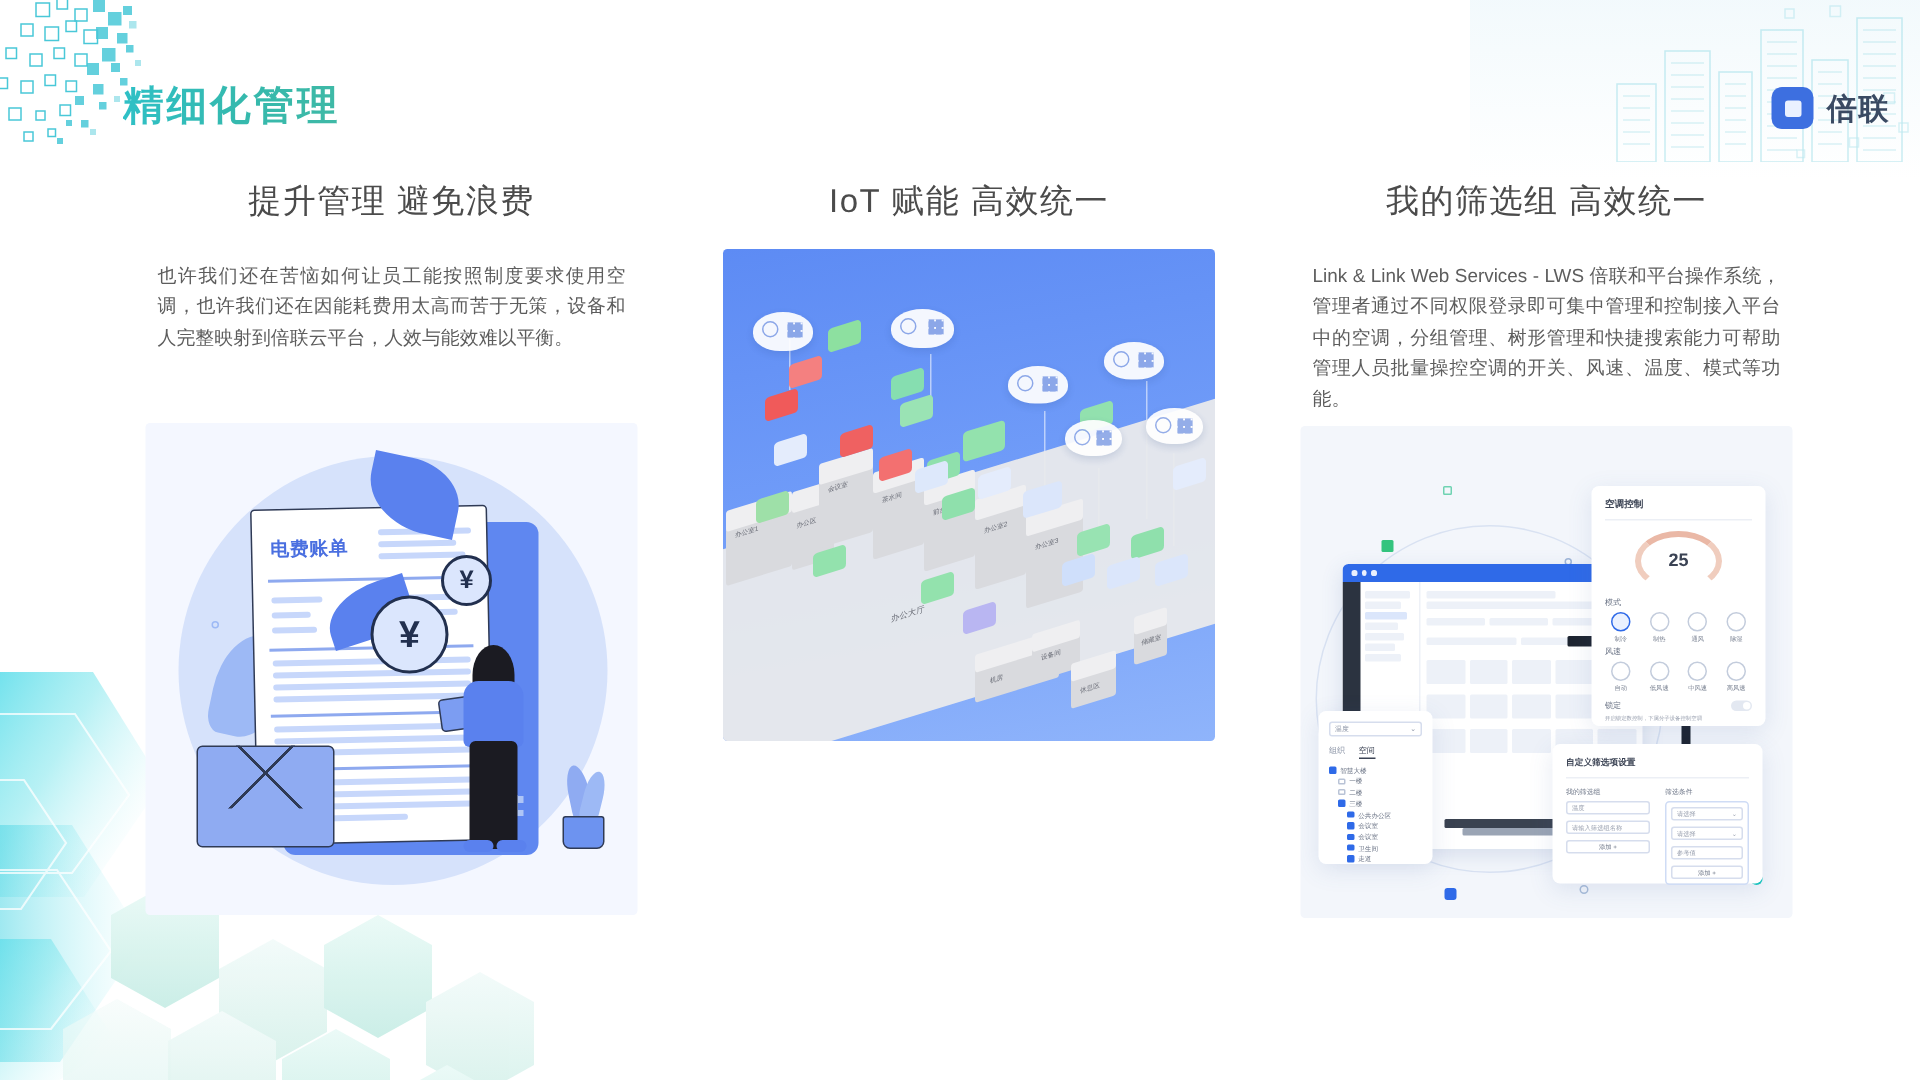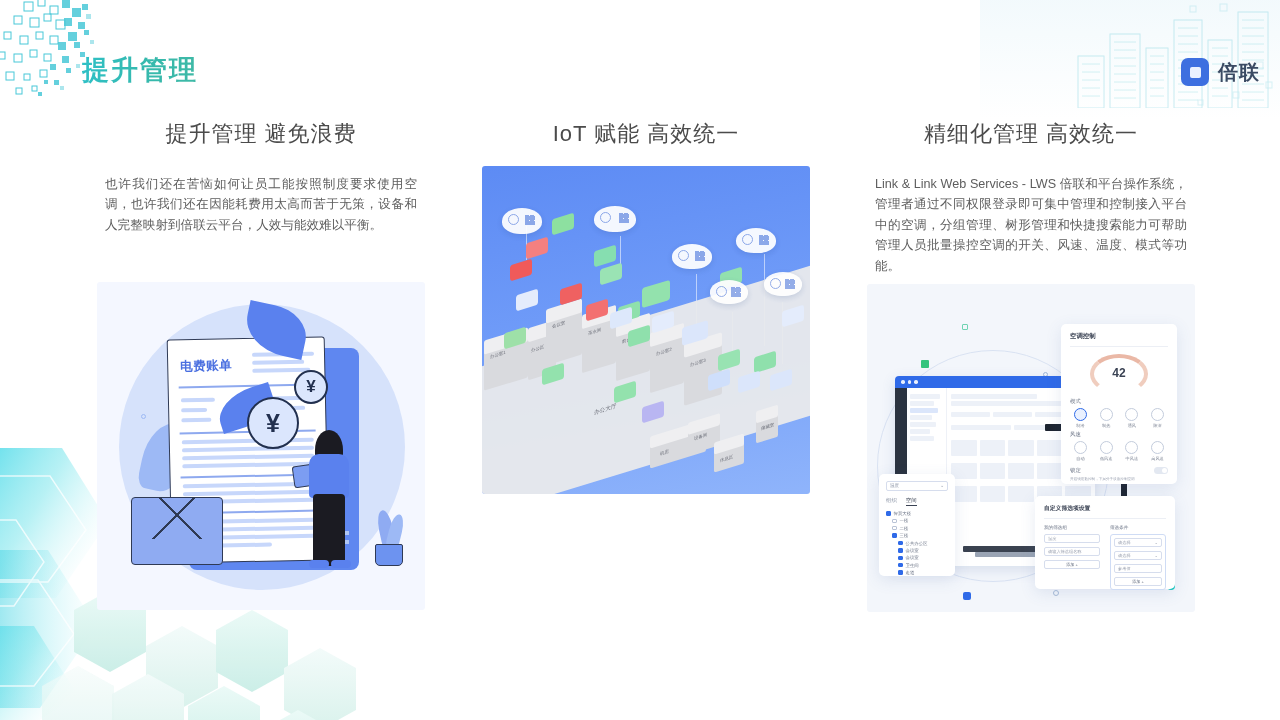--- a/index.html
+++ b/index.html
@@ -317,21 +317,21 @@
         <polygon points="148,214 184,234 184,276 148,296 112,276 112,234" fill="url(#hx2)"></polygon>
         <polygon points="224,226 260,246 260,288 224,308 188,288 188,246" fill="url(#hx)"></polygon>
         <polygon points="320,188 356,208 356,250 320,270 284,250 284,208" fill="url(#hx2)"></polygon>
         <polygon points="298,250 334,270 334,312 298,332 262,312 262,270" fill="url(#hx)"></polygon>
         <polygon points="78,206 114,226 114,268 78,288 42,268 42,226" fill="url(#hx2)" opacity=".7"></polygon>
       </g>
     </svg>
   </div>
 </div>
 
-<div class="page-title">提升管理</div>
+<div class="page-title">精细化管理</div>
 
 <div class="brand">
   <span class="brand-mark">
       <i></i>
     </span>
   <span class="brand-name">倍联</span>
 </div>
 
 <div class="columns">
 
@@ -482,21 +482,21 @@
       <div class="f2-cloud" style="left:20px;top:42px;width:40px;height:26px;"></div>
       <div class="f2-cloud" style="left:112px;top:40px;width:42px;height:26px;"></div>
       <div class="f2-cloud" style="left:190px;top:78px;width:40px;height:25px;"></div>
       <div class="f2-cloud" style="left:254px;top:62px;width:40px;height:25px;"></div>
       <div class="f2-cloud" style="left:228px;top:114px;width:38px;height:24px;"></div>
       <div class="f2-cloud" style="left:282px;top:106px;width:38px;height:24px;"></div>
     </div>
   </div>
 
   <div class="col">
-    <div class="col-heading">精细化管理 高效统一</div>
+    <div class="col-heading">我的筛选组 高效统一</div>
     <div class="col-body">Link &amp; Link Web Services - LWS 倍联和平台操作系统，管理者通过不同权限登录即可集中管理和控制接入平台中的空调，分组管理、树形管理和快捷搜索能力可帮助管理人员批量操控空调的开关、风速、温度、模式等功能。</div>
 
     <div class="col-figure fig3">
       <div class="f3-circle" style="left:10px;top:66px;width:232px;height:232px;"></div>
       <div class="f3-dotsq" style="left:54px;top:76px;width:8px;height:8px;background:#34c47e;"></div>
       <div class="f3-dotsq" style="left:95px;top:40px;width:6px;height:6px;border:1px solid #6fd3b2;"></div>
       <div class="f3-dotsq" style="left:176px;top:88px;width:5px;height:5px;border:1px solid #9fb6d8;border-radius:50%;"></div>
       <div class="f3-dotsq" style="left:292px;top:108px;width:7px;height:7px;background:#f5a96a;border-radius:2px;"></div>
       <div class="f3-dotsq" style="left:96px;top:308px;width:8px;height:8px;background:#2f6ae8;border-radius:2px;"></div>
       <div class="f3-dotsq" style="left:300px;top:298px;width:8px;height:8px;background:#18c8c0;border-radius:50%;"></div>
@@ -556,21 +556,21 @@
       <div class="f3-blackbar" style="left:96px;top:262px;width:128px;height:6px;background:#3a4250;"></div>
       <div class="f3-blackbar" style="left:108px;top:268px;width:104px;height:5px;background:#9aa4b4;"></div>
       <div class="f3-blackbar" style="left:178px;top:140px;width:32px;height:7px;"></div>
       <div class="f3-blackbar" style="left:254px;top:178px;width:6px;height:40px;"></div>
 
       <div class="f3-card f3-acpanel">
         <div class="f3-ac-title">空调控制</div>
         <div class="f3-ac-sep"></div>
         <div class="f3-dial">
           <div class="f3-dial-arc"></div>
-          <div class="f3-dial-val">42</div>
+          <div class="f3-dial-val">25</div>
         </div>
 
         <div class="f3-grp-label">模式</div>
         <div class="f3-icons">
           <div class="f3-ic">
               <span class="c on"></span>
               <em>制冷</em>
             </div>
           <div class="f3-ic">
               <span class="c"></span>

